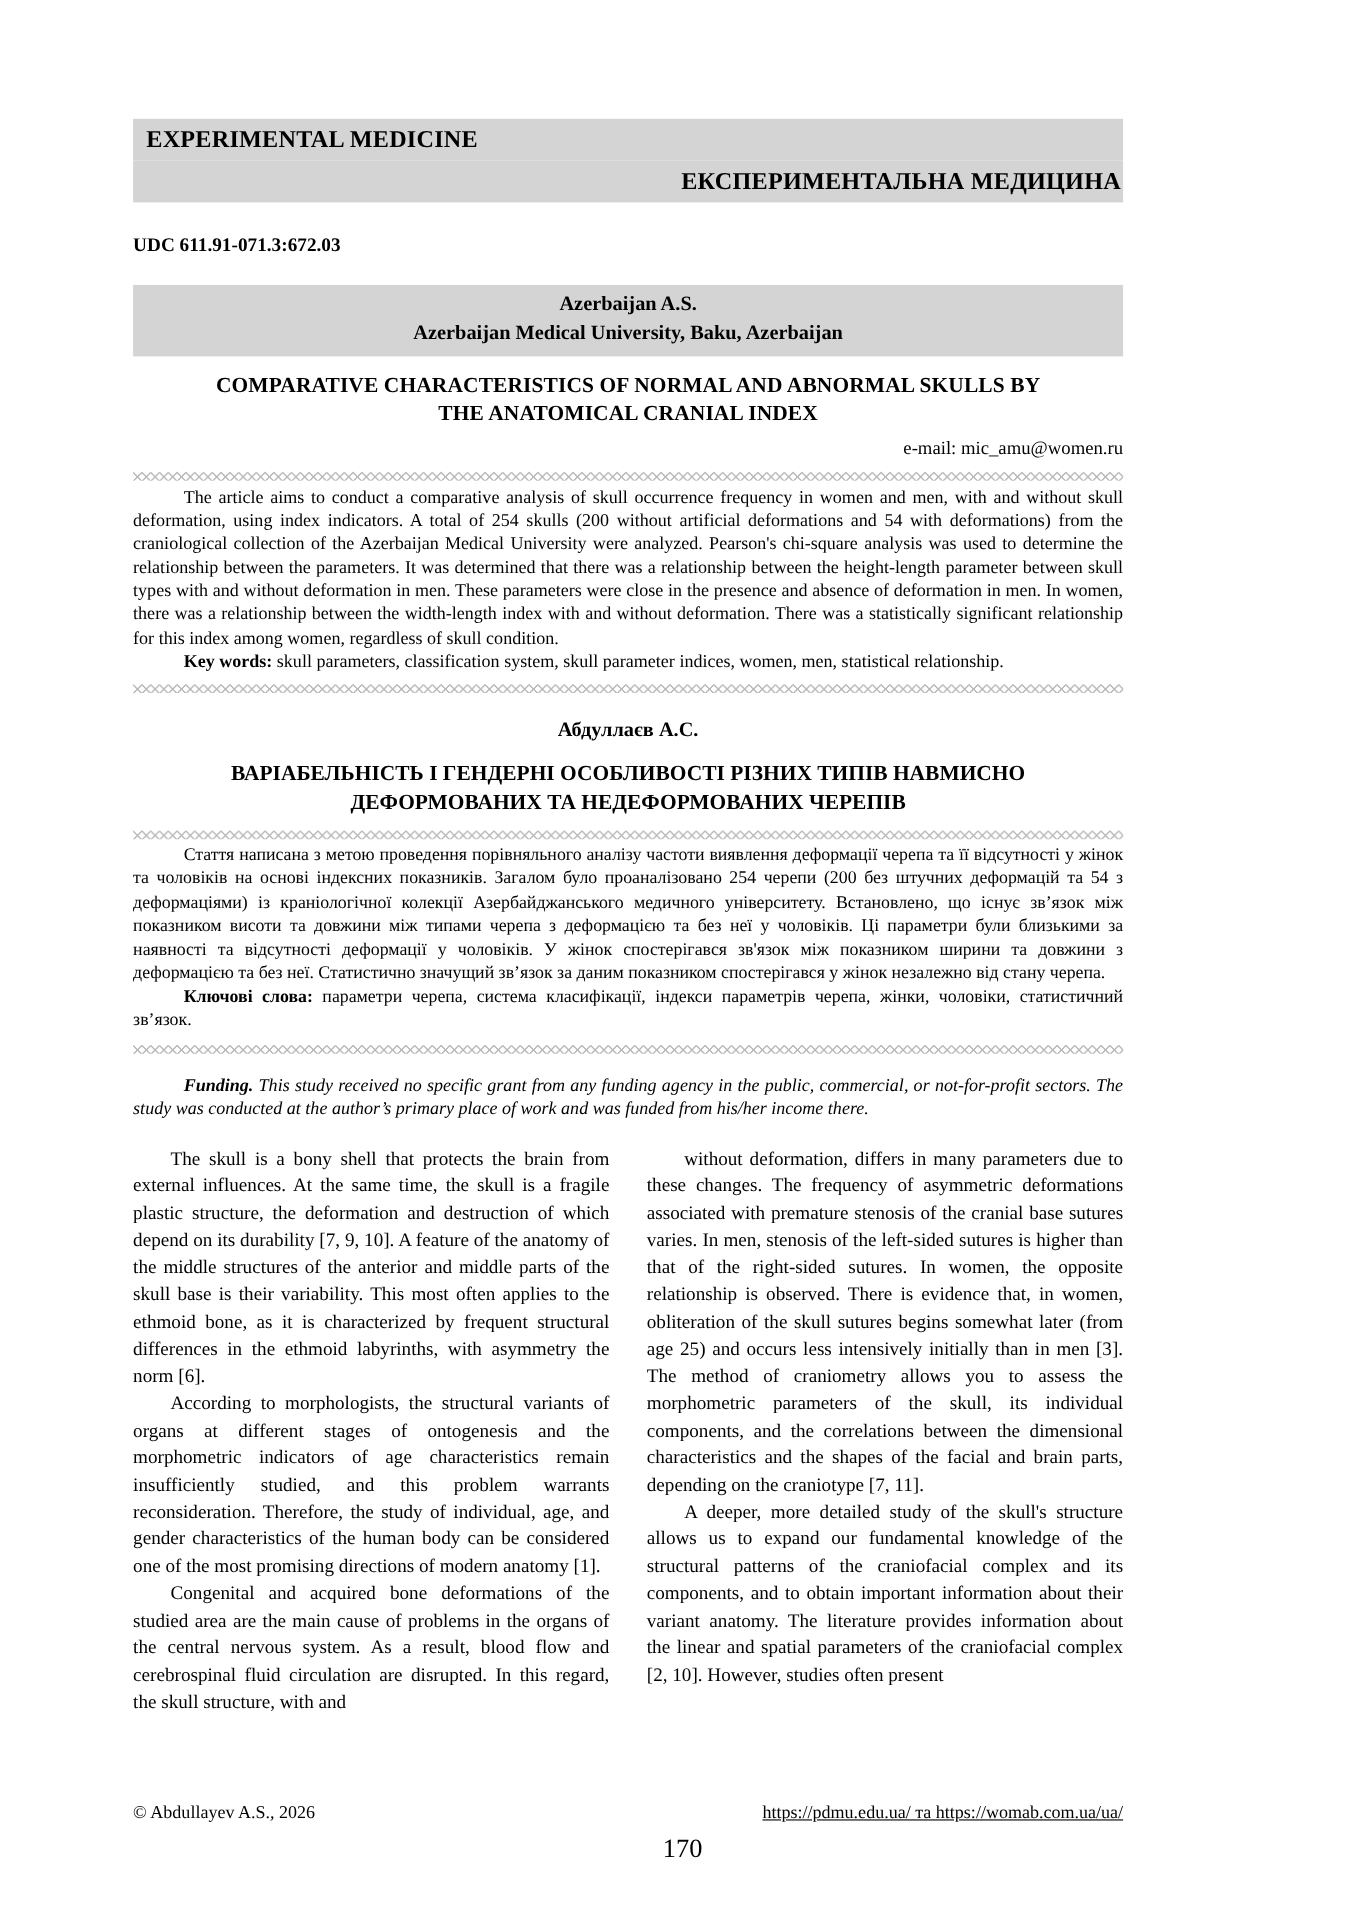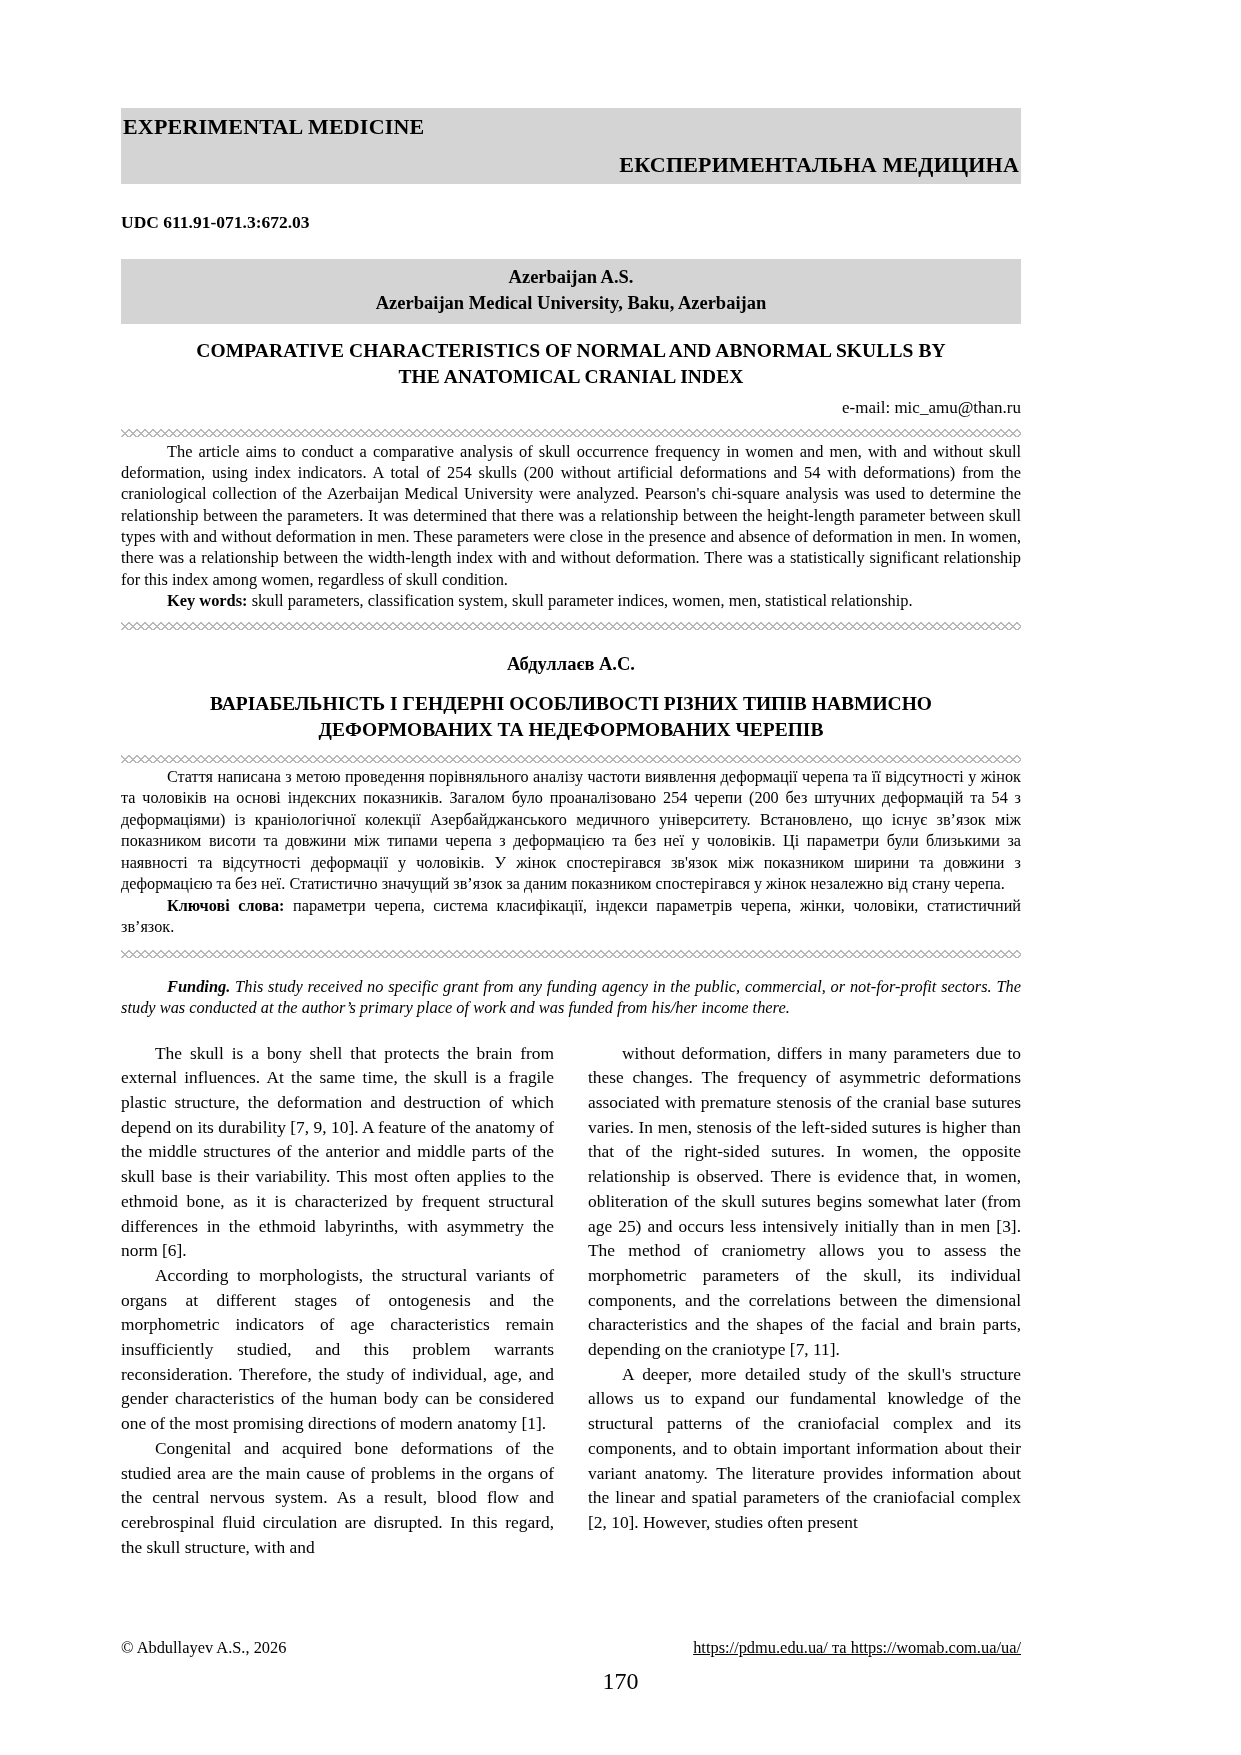--- a/index.html
+++ b/index.html
@@ -32,21 +32,21 @@
   .head-bar {
     background: #d4d4d4;
     height: 38px;
     display: flex;
     align-items: center;
     box-sizing: border-box;
     padding-left: 38px;
   }
   .head-bar-en {
     margin-top: 108px;
-    padding-left: 2px;
+    padding-left: 12px;
     justify-content: flex-start;
   }
   .head-bar-uk {
     justify-content: flex-end;
     padding-right: 2px;
   }
   .head-bar span {
     font-weight: bold;
     font-size: 22px;
     letter-spacing: 0.2px;
@@ -210,21 +210,21 @@
     <div class="author-band">
       <div class="ln">Azerbaijan A.S.</div>
       <div class="ln">Azerbaijan Medical University, Baku, Azerbaijan</div>
     </div>
 
     <div class="title-en">
       <div>COMPARATIVE CHARACTERISTICS OF NORMAL AND ABNORMAL SKULLS BY</div>
       <div>THE  ANATOMICAL CRANIAL INDEX</div>
     </div>
 
-    <div class="email">e-mail: mic_amu@than.ru</div>
+    <div class="email">e-mail: mic_amu@women.ru</div>
 
     <div class="wave"></div>
 
     <div class="abstract">
       <p class="indent">The article aims to conduct a comparative analysis of skull occurrence frequency in women and men, with and without skull deformation, using index indicators. A total of 254 skulls (200 without artificial deformations and 54 with deformations) from the craniological collection of the Azerbaijan Medical University were analyzed. Pearson's chi-square analysis was used to determine the relationship between the parameters. It was determined that there was a relationship between the height-length parameter between skull types with and without deformation in men. These parameters were close in the presence and absence of deformation in men. In women, there was a relationship between the width-length index with and without deformation. There was a statistically significant relationship for this index among women, regardless of skull condition.</p>
       <p class="indent"><b>Key words:</b><span> skull parameters, classification system, skull parameter indices, women, men, statistical relationship.</span></p>
     </div>
 
     <div class="wave"></div>
 

